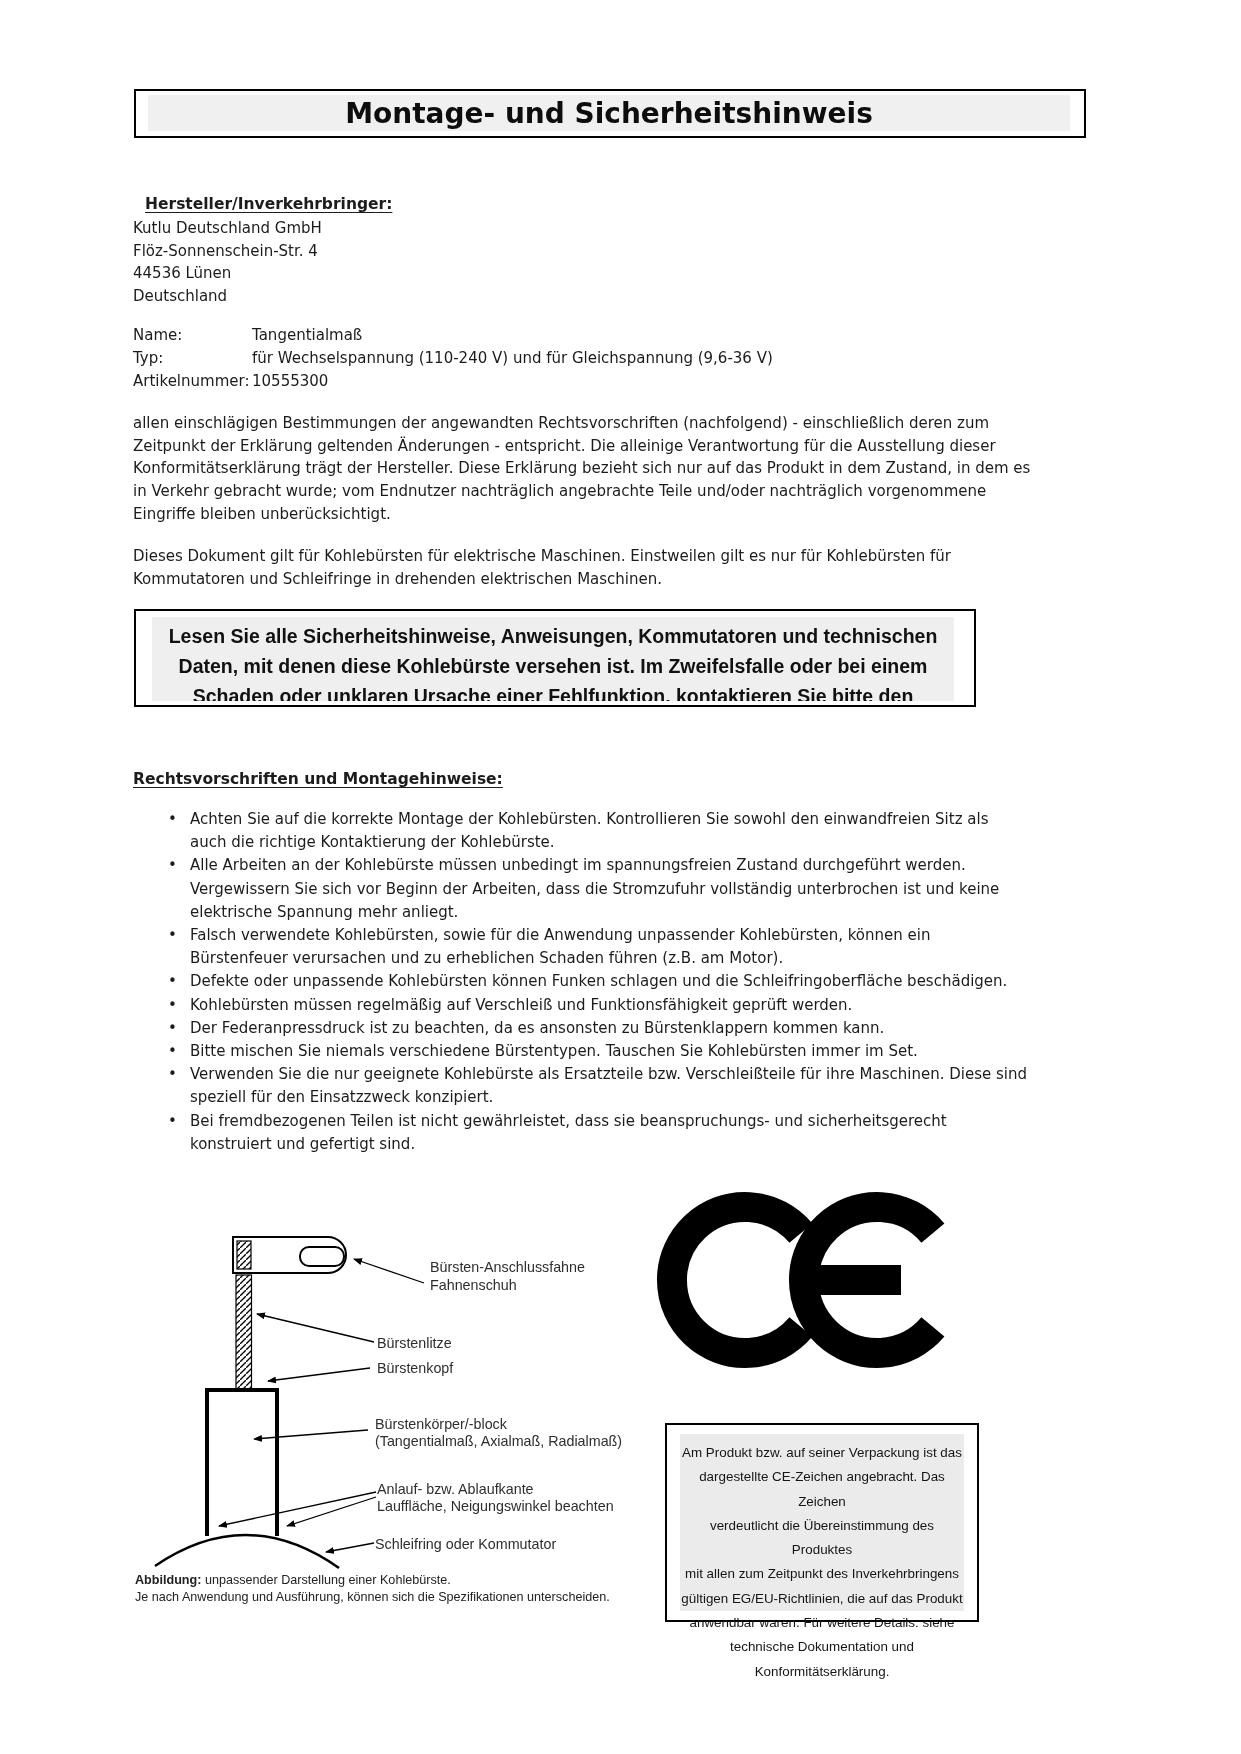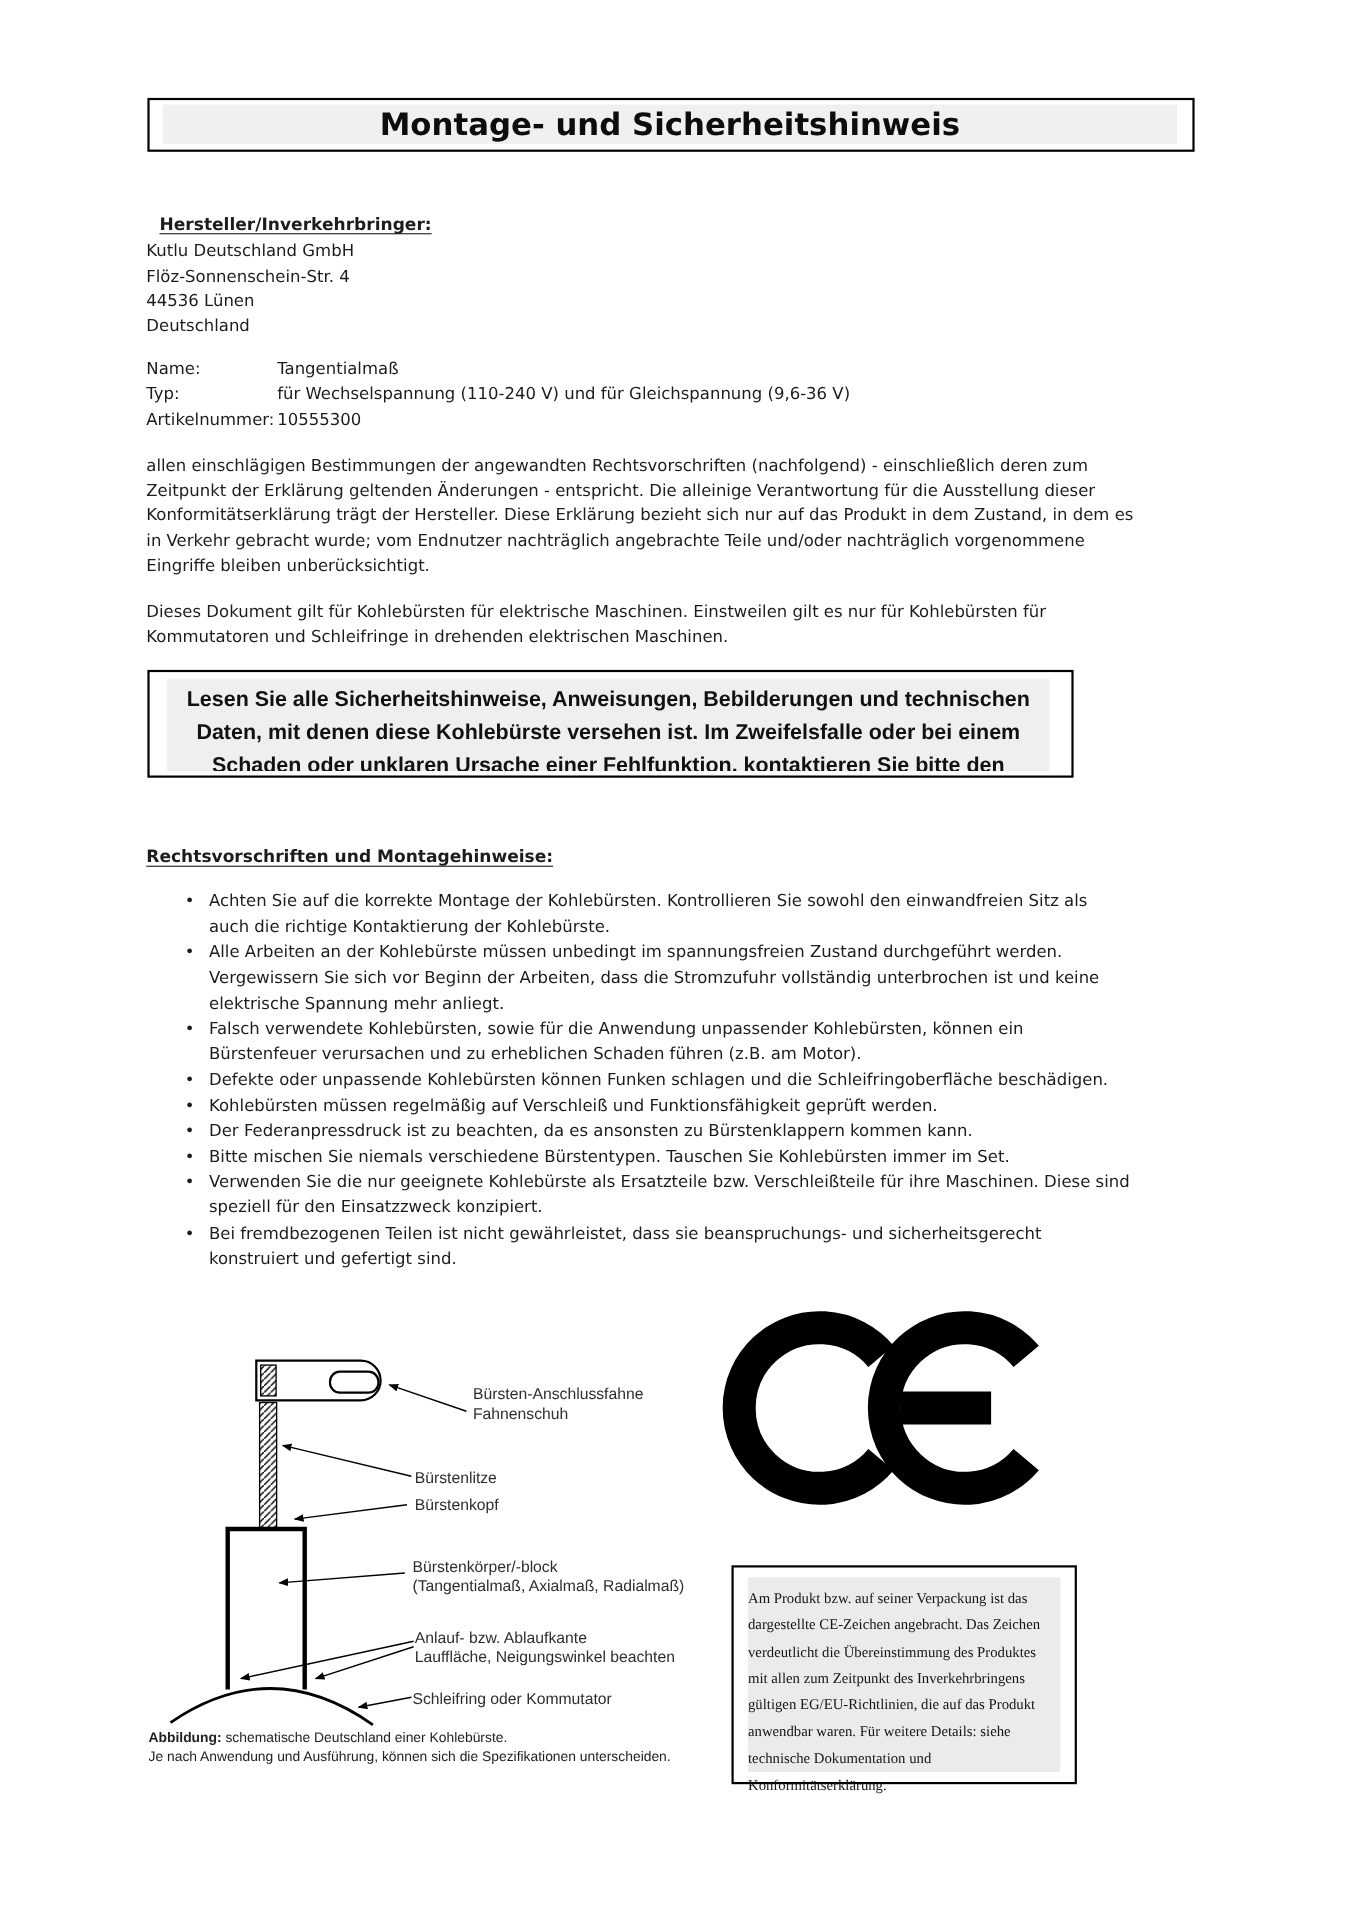--- a/index.html
+++ b/index.html
@@ -34,21 +34,21 @@
   .bullets li::before{content:"\2022";position:absolute;left:2px;top:0;}
   .bullets .bt{white-space:pre-wrap;}
   
   .diagram{left:130px;top:1230px;}
   .caption{left:135px;top:1572px;font-family:"Liberation Sans",sans-serif;font-size:12.6px;line-height:17px;color:#222;}
   
   .ce{left:640px;top:1190px;}
   
   .ce-box{left:665px;top:1423px;width:314px;height:199px;border:2.5px solid #000;box-sizing:border-box;}
   .ce-box-inner{position:absolute;left:13px;right:13px;top:9px;bottom:9px;background:#ebebeb;}
-  .ce-box-text{font-family:Liberation Serif, serif;font-size:13.4px;line-height:24.3px;text-align:left;
+  .ce-box-text{font-family:Liberation Sans, sans-serif;font-size:13.4px;line-height:24.3px;text-align:center;
                white-space:pre-wrap;color:#151515;padding-top:7px;}
   svg text{font-family:"Liberation Sans",sans-serif;font-size:14.3px;fill:#2e2e2e;}
 </style>
 </head>
 <body>
 
 <div class="page">
 
   <div class="abs title-box">
     <div class="title-inner">
@@ -80,21 +80,21 @@
   <div class="abs para p-intro">allen einschlägigen Bestimmungen der angewandten Rechtsvorschriften (nachfolgend) - einschließlich deren zum
 Zeitpunkt der Erklärung geltenden Änderungen - entspricht. Die alleinige Verantwortung für die Ausstellung dieser
 Konformitätserklärung trägt der Hersteller. Diese Erklärung bezieht sich nur auf das Produkt in dem Zustand, in dem es
 in Verkehr gebracht wurde; vom Endnutzer nachträglich angebrachte Teile und/oder nachträglich vorgenommene
 Eingriffe bleiben unberücksichtigt.</div>
   <div class="abs para p-scope">Dieses Dokument gilt für Kohlebürsten für elektrische Maschinen. Einstweilen gilt es nur für Kohlebürsten für
 Kommutatoren und Schleifringe in drehenden elektrischen Maschinen.</div>
 
   <div class="abs notice-box">
     <div class="notice-inner">
-      <div class="notice-text">Lesen Sie alle Sicherheitshinweise, Anweisungen, Bebilderungen und technischen
+      <div class="notice-text">Lesen Sie alle Sicherheitshinweise, Anweisungen, Kommutatoren und technischen
 Daten, mit denen diese Kohlebürste versehen ist. Im Zweifelsfalle oder bei einem
 Schaden oder unklaren Ursache einer Fehlfunktion, kontaktieren Sie bitte den</div>
     </div>
   </div>
 
   <div class="abs u-head safety-head">Rechtsvorschriften und Montagehinweise:</div>
 
   <ul class="abs bullets">
     <li><span class="bt">Achten Sie auf die korrekte Montage der Kohlebürsten. Kontrollieren Sie sowohl den einwandfreien Sitz als
 auch die richtige Kontaktierung der Kohlebürste.</span></li>
@@ -146,21 +146,21 @@
     <text x="377" y="1348">Bürstenlitze</text>
     <text x="377" y="1373">Bürstenkopf</text>
     <text x="375" y="1429">Bürstenkörper/-block</text>
     <text x="375" y="1446">(Tangentialmaß, Axialmaß, Radialmaß)</text>
     <text x="377" y="1494">Anlauf- bzw. Ablaufkante</text>
     <text x="377" y="1511">Lauffläche, Neigungswinkel beachten</text>
     <text x="375" y="1549">Schleifring oder Kommutator</text>
   </svg>
 
   <div class="abs caption">
-    <div><b>Abbildung:</b><span> schematische Deutschland einer Kohlebürste.</span></div>
+    <div><b>Abbildung:</b><span> unpassender Darstellung einer Kohlebürste.</span></div>
     <div>Je nach Anwendung und Ausführung, können sich die Spezifikationen unterscheiden.</div>
   </div>
 
   <svg class="abs ce" width="345" height="190" viewBox="640 1190 345 190" xmlns="http://www.w3.org/2000/svg">
     <path d="M 800.9 1233.1 A 73 73 0 1 0 800.9 1326.9" fill="none" stroke="#000" stroke-width="30"></path>
     <path d="M 932.9 1233.1 A 73 73 0 1 0 932.9 1326.9" fill="none" stroke="#000" stroke-width="30"></path>
     <rect x="819" y="1265" width="82" height="30" fill="#000"></rect>
   </svg>
 
   <div class="abs ce-box">

